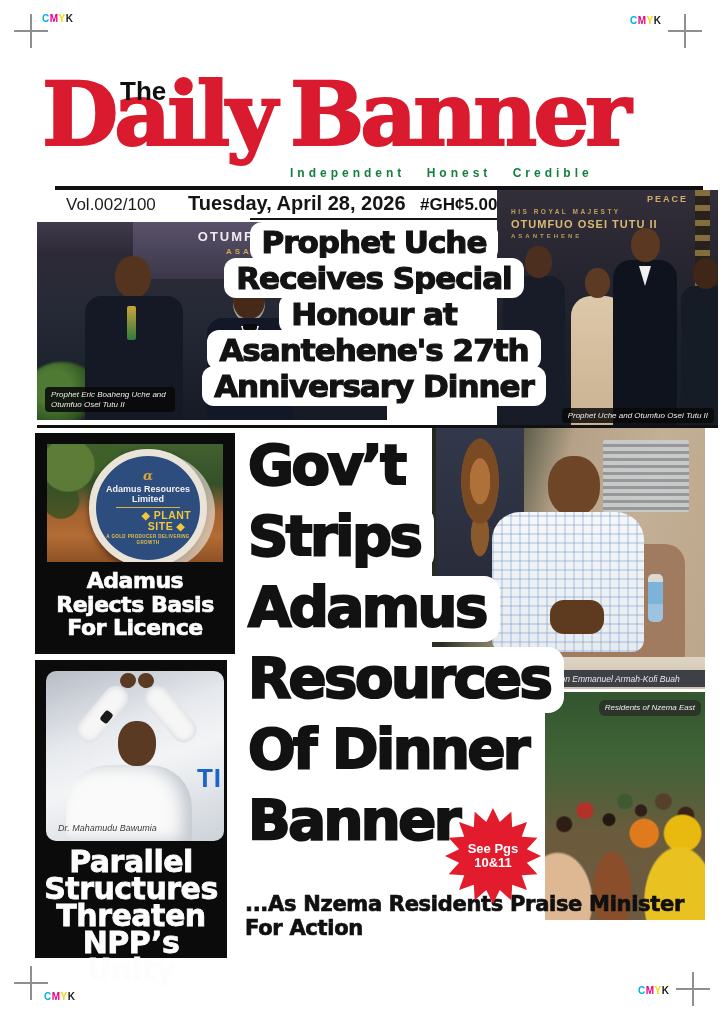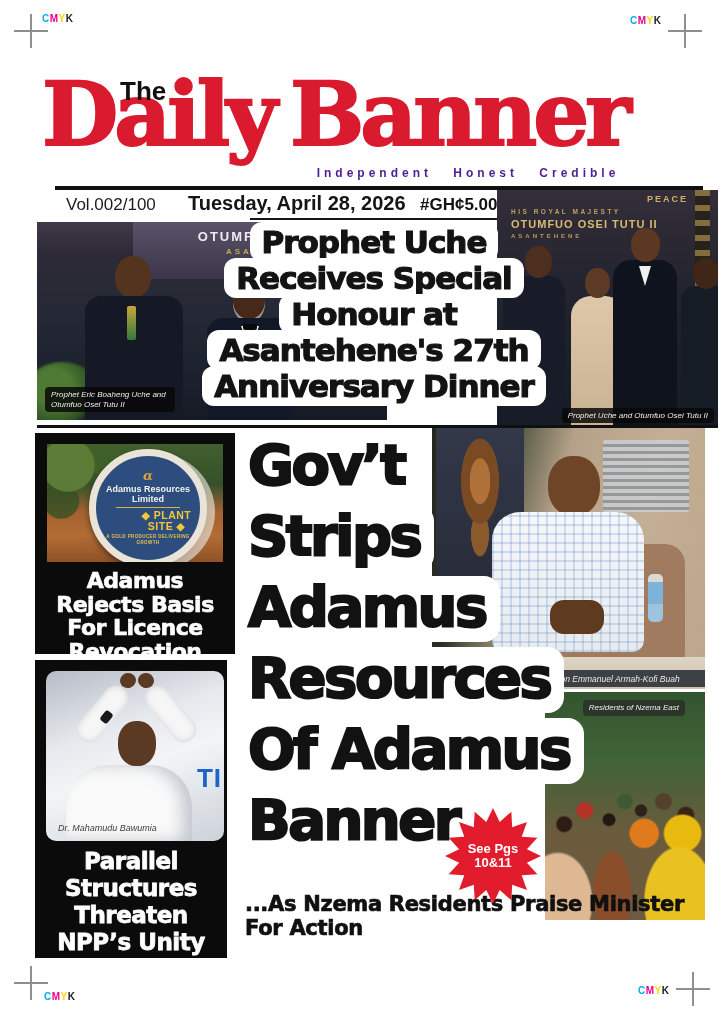--- a/index.html
+++ b/index.html
@@ -16,22 +16,22 @@
   .cmyk.tl{left:42px;top:14px;} .cmyk.tr{left:630px;top:16px;}
   .cmyk.bl{left:44px;top:992px;} .cmyk.br{left:638px;top:986px;}
   .ink-c{color:#00aeef}.ink-m{color:#ec008c}.ink-y{color:#f5d800}.ink-k{color:#1a1a1a}
 
   
   .kicker{position:absolute;left:120px;top:76px;font:700 26px "Liberation Sans",sans-serif;color:#101010;z-index:3;text-align:right;}
   .nameplate{position:absolute;left:42px;top:64px;width:660px;
     font-family:"DejaVu Serif","Liberation Serif",serif;font-weight:700;
     font-size:88px;line-height:100px;color:#da1a2e;letter-spacing:-4px;word-spacing:-10px;
     -webkit-text-stroke:2px #da1a2e;white-space:nowrap;}
-  .tagline{position:absolute;left:290px;top:166px;width:356px;text-align:center;
-    font:600 12px "Liberation Sans",sans-serif;color:#4c1d95;letter-spacing:4px;word-spacing:14px;}
+  .tagline{position:absolute;left:290px;top:166px;width:356px;text-align:left;
+    font:600 12px "Liberation Sans",sans-serif;color:#15803d;letter-spacing:4px;word-spacing:14px;}
   .rule-thick{position:absolute;left:55px;top:186px;width:648px;height:4px;background:#101010;}
 
   
   .vol{position:absolute;left:66px;top:195px;font:400 17px "Liberation Sans",sans-serif;color:#1c1c1c;}
   .date{position:absolute;left:188px;top:192px;font:600 20px "Liberation Sans",sans-serif;color:#151515;}
   .price{position:absolute;left:420px;top:195px;font:800 17px "Liberation Sans",sans-serif;color:#111;}
   .rule-thin{position:absolute;left:250px;top:218px;width:452px;height:2px;background:#151515;}
 
   
   .photo{position:absolute;overflow:hidden;}
@@ -93,21 +93,21 @@
     -webkit-text-stroke:1.2px #131313;}
   .rule-mid{position:absolute;left:37px;top:425px;width:681px;height:3px;background:#101010;}
 
   
   .blackbox{position:absolute;background:#0b0b0b;}
   .box-adamus{left:35px;top:433px;width:200px;height:221px;}
   .box-npp{left:35px;top:660px;width:192px;height:298px;}
   .boxhead{position:relative;margin-top:7px;text-align:center;
     font-family:"DejaVu Sans","Liberation Sans",sans-serif;font-weight:800;color:#fdfdfd;}
   .box-adamus .boxhead{font-size:22px;line-height:23.5px;-webkit-text-stroke:.7px #fdfdfd;letter-spacing:-.5px;}
-  .box-npp .boxhead{font-size:23px;line-height:27px;-webkit-text-stroke:.8px #fdfdfd;letter-spacing:-.5px;}
+  .box-npp .boxhead{font-size:30px;line-height:27px;-webkit-text-stroke:.8px #fdfdfd;letter-spacing:-.5px;}
 
   .photo-sign{left:12px;top:11px;width:176px;height:118px;position:absolute;overflow:hidden;
     background:
       radial-gradient(circle at 12% 18%,rgba(96,128,56,.9) 0 14%,transparent 15%),
       radial-gradient(circle at 30% 8%,rgba(64,96,40,.9) 0 12%,transparent 13%),
       radial-gradient(circle at 8% 48%,rgba(52,80,34,.8) 0 10%,transparent 11%),
       linear-gradient(180deg,#41602f 0%,#35512a 34%,#6b5a30 46%,#a5622f 58%,#b26c35 78%,#8e5226 100%);}
   .sign{position:absolute;left:42px;top:5px;width:104px;height:104px;border-radius:50%;
     background:#2c4d7e;border:7px solid #eae4d8;box-shadow:8px 4px 0 rgba(234,228,216,.65),0 3px 6px rgba(0,0,0,.45);
     display:flex;flex-direction:column;align-items:center;justify-content:center;text-align:center;}
@@ -177,21 +177,21 @@
       radial-gradient(circle at 62% 62%,#e07b1d 0 8%,transparent 9%),
       radial-gradient(circle at 60% 52%,#30201a 0 3.5%,transparent 4.5%),
       radial-gradient(ellipse at 42% 88%,#8a4f2a 0 14%,transparent 15%),
       radial-gradient(circle at 40% 56%,#241812 0 3.5%,transparent 4.5%),
       radial-gradient(ellipse at 8% 92%,#ddb892 0 16%,transparent 17%),
       radial-gradient(circle at 12% 58%,#2e1d14 0 3.6%,transparent 4.6%),
       radial-gradient(circle at 25% 52%,#b23227 0 4.5%,transparent 5.5%),
       radial-gradient(circle at 50% 48%,#3e5a33 0 5%,transparent 6%),
       radial-gradient(circle at 74% 48%,#53412c 0 4.5%,transparent 5.5%),
       linear-gradient(180deg,#33552f 0%,#3f6336 28%,#52603a 44%,#6b5b3c 62%,#6d5a40 100%);}
-  .cap-crowd{right:20px;top:8px;white-space:nowrap;background:rgba(40,45,40,.8);}
+  .cap-crowd{right:4px;top:8px;white-space:nowrap;background:rgba(40,45,40,.8);border-radius:6px;}
 
   .starburst{position:absolute;left:445px;top:808px;width:96px;height:96px;z-index:7;background:#e31c2d;
     clip-path:polygon(100% 50%,85.3% 57%,96.2% 69.1%,79.9% 70%,85.4% 85.4%,70% 79.9%,69.1% 96.2%,57% 85.3%,50% 100%,43% 85.3%,30.9% 96.2%,30% 79.9%,14.6% 85.4%,20.1% 70%,3.8% 69.1%,14.7% 57%,0% 50%,14.7% 43%,3.8% 30.9%,20.1% 30%,14.6% 14.6%,30% 20.1%,30.9% 3.8%,43% 14.7%,50% 0%,57% 14.7%,69.1% 3.8%,70% 20.1%,85.4% 14.6%,79.9% 30%,96.2% 30.9%,85.3% 43%);
     display:flex;flex-direction:column;align-items:center;justify-content:center;text-align:center;}
   .starburst .sb{font:800 13px/14.5px "Liberation Sans",sans-serif;color:#fff;}
 
   .subheadline{position:absolute;left:245px;top:892px;width:470px;z-index:6;
     font-family:"DejaVu Sans","Liberation Sans",sans-serif;font-weight:800;
     font-size:21px;color:#101010;letter-spacing:-.3px;-webkit-text-stroke:.7px #101010;}
 </style>
@@ -279,21 +279,20 @@
         <div class="bar"></div>
         <div class="s3">◆ PLANT SITE ◆</div>
         <div class="s4">A GOLD PRODUCER DELIVERING</div>
         <div class="s5">GROWTH</div>
       </div>
     </div>
     <div class="boxhead" style="margin-top:136px;">
       <div>Adamus</div>
       <div>Rejects Basis</div>
       <div>For Licence</div>
-      <div>Revocation</div>
     </div>
   </div>
 
   <div class="blackbox box-npp">
     <div class="photo photo-baw">
       <div class="baw-arm l"></div>
       <div class="baw-arm r"></div>
       <div class="baw-hand h1"></div>
       <div class="baw-hand h2"></div>
       <div class="baw-watch"></div>
@@ -325,21 +324,21 @@
 
   <div class="photo photo-crowd">
     <div class="pcap cap-crowd">Residents of Nzema East</div>
   </div>
 
   <div class="main-headline">
     <div class="gline">Gov’t</div>
     <div class="gline">Strips</div>
     <div class="gline">Adamus</div>
     <div class="gline">Resources</div>
-    <div class="gline">Of Adamus</div>
+    <div class="gline">Of Dinner</div>
     <div class="gline">Banner</div>
   </div>
 
   <div class="starburst">
     <div class="sb">See Pgs</div>
     <div class="sb">10&amp;11</div>
   </div>
 
   <div class="subheadline">...As Nzema Residents Praise Minister For Action</div>
 

